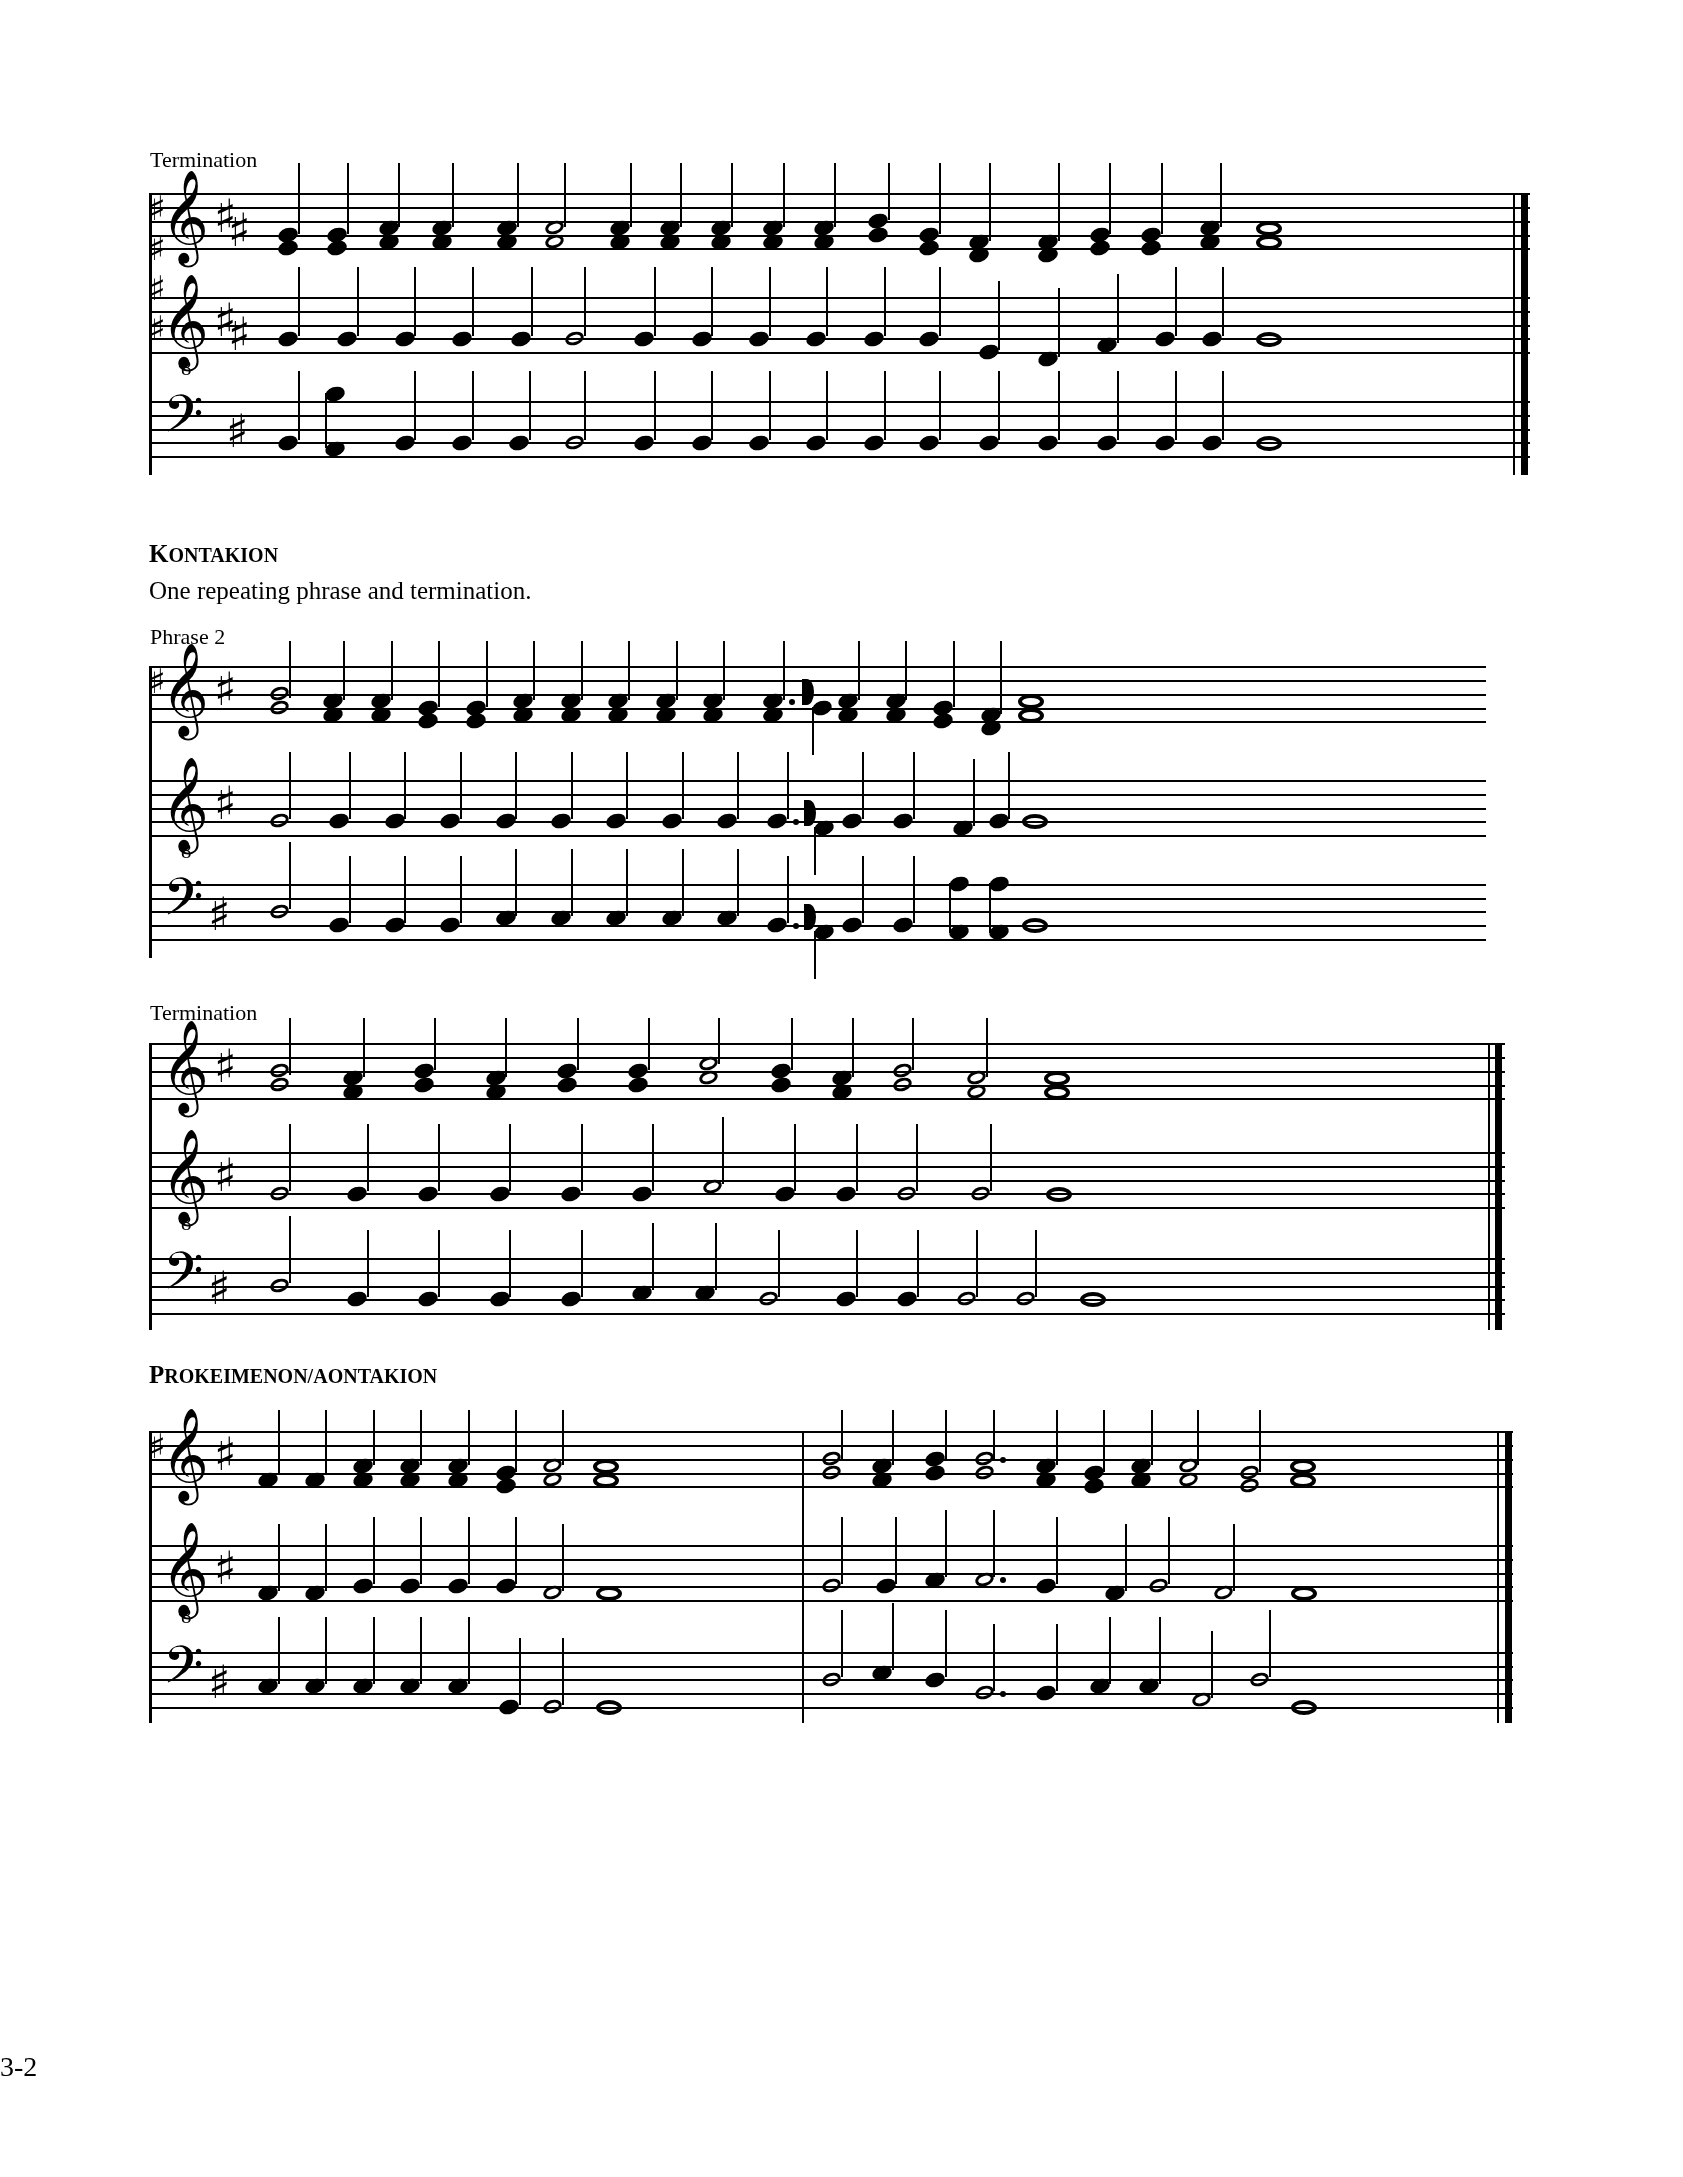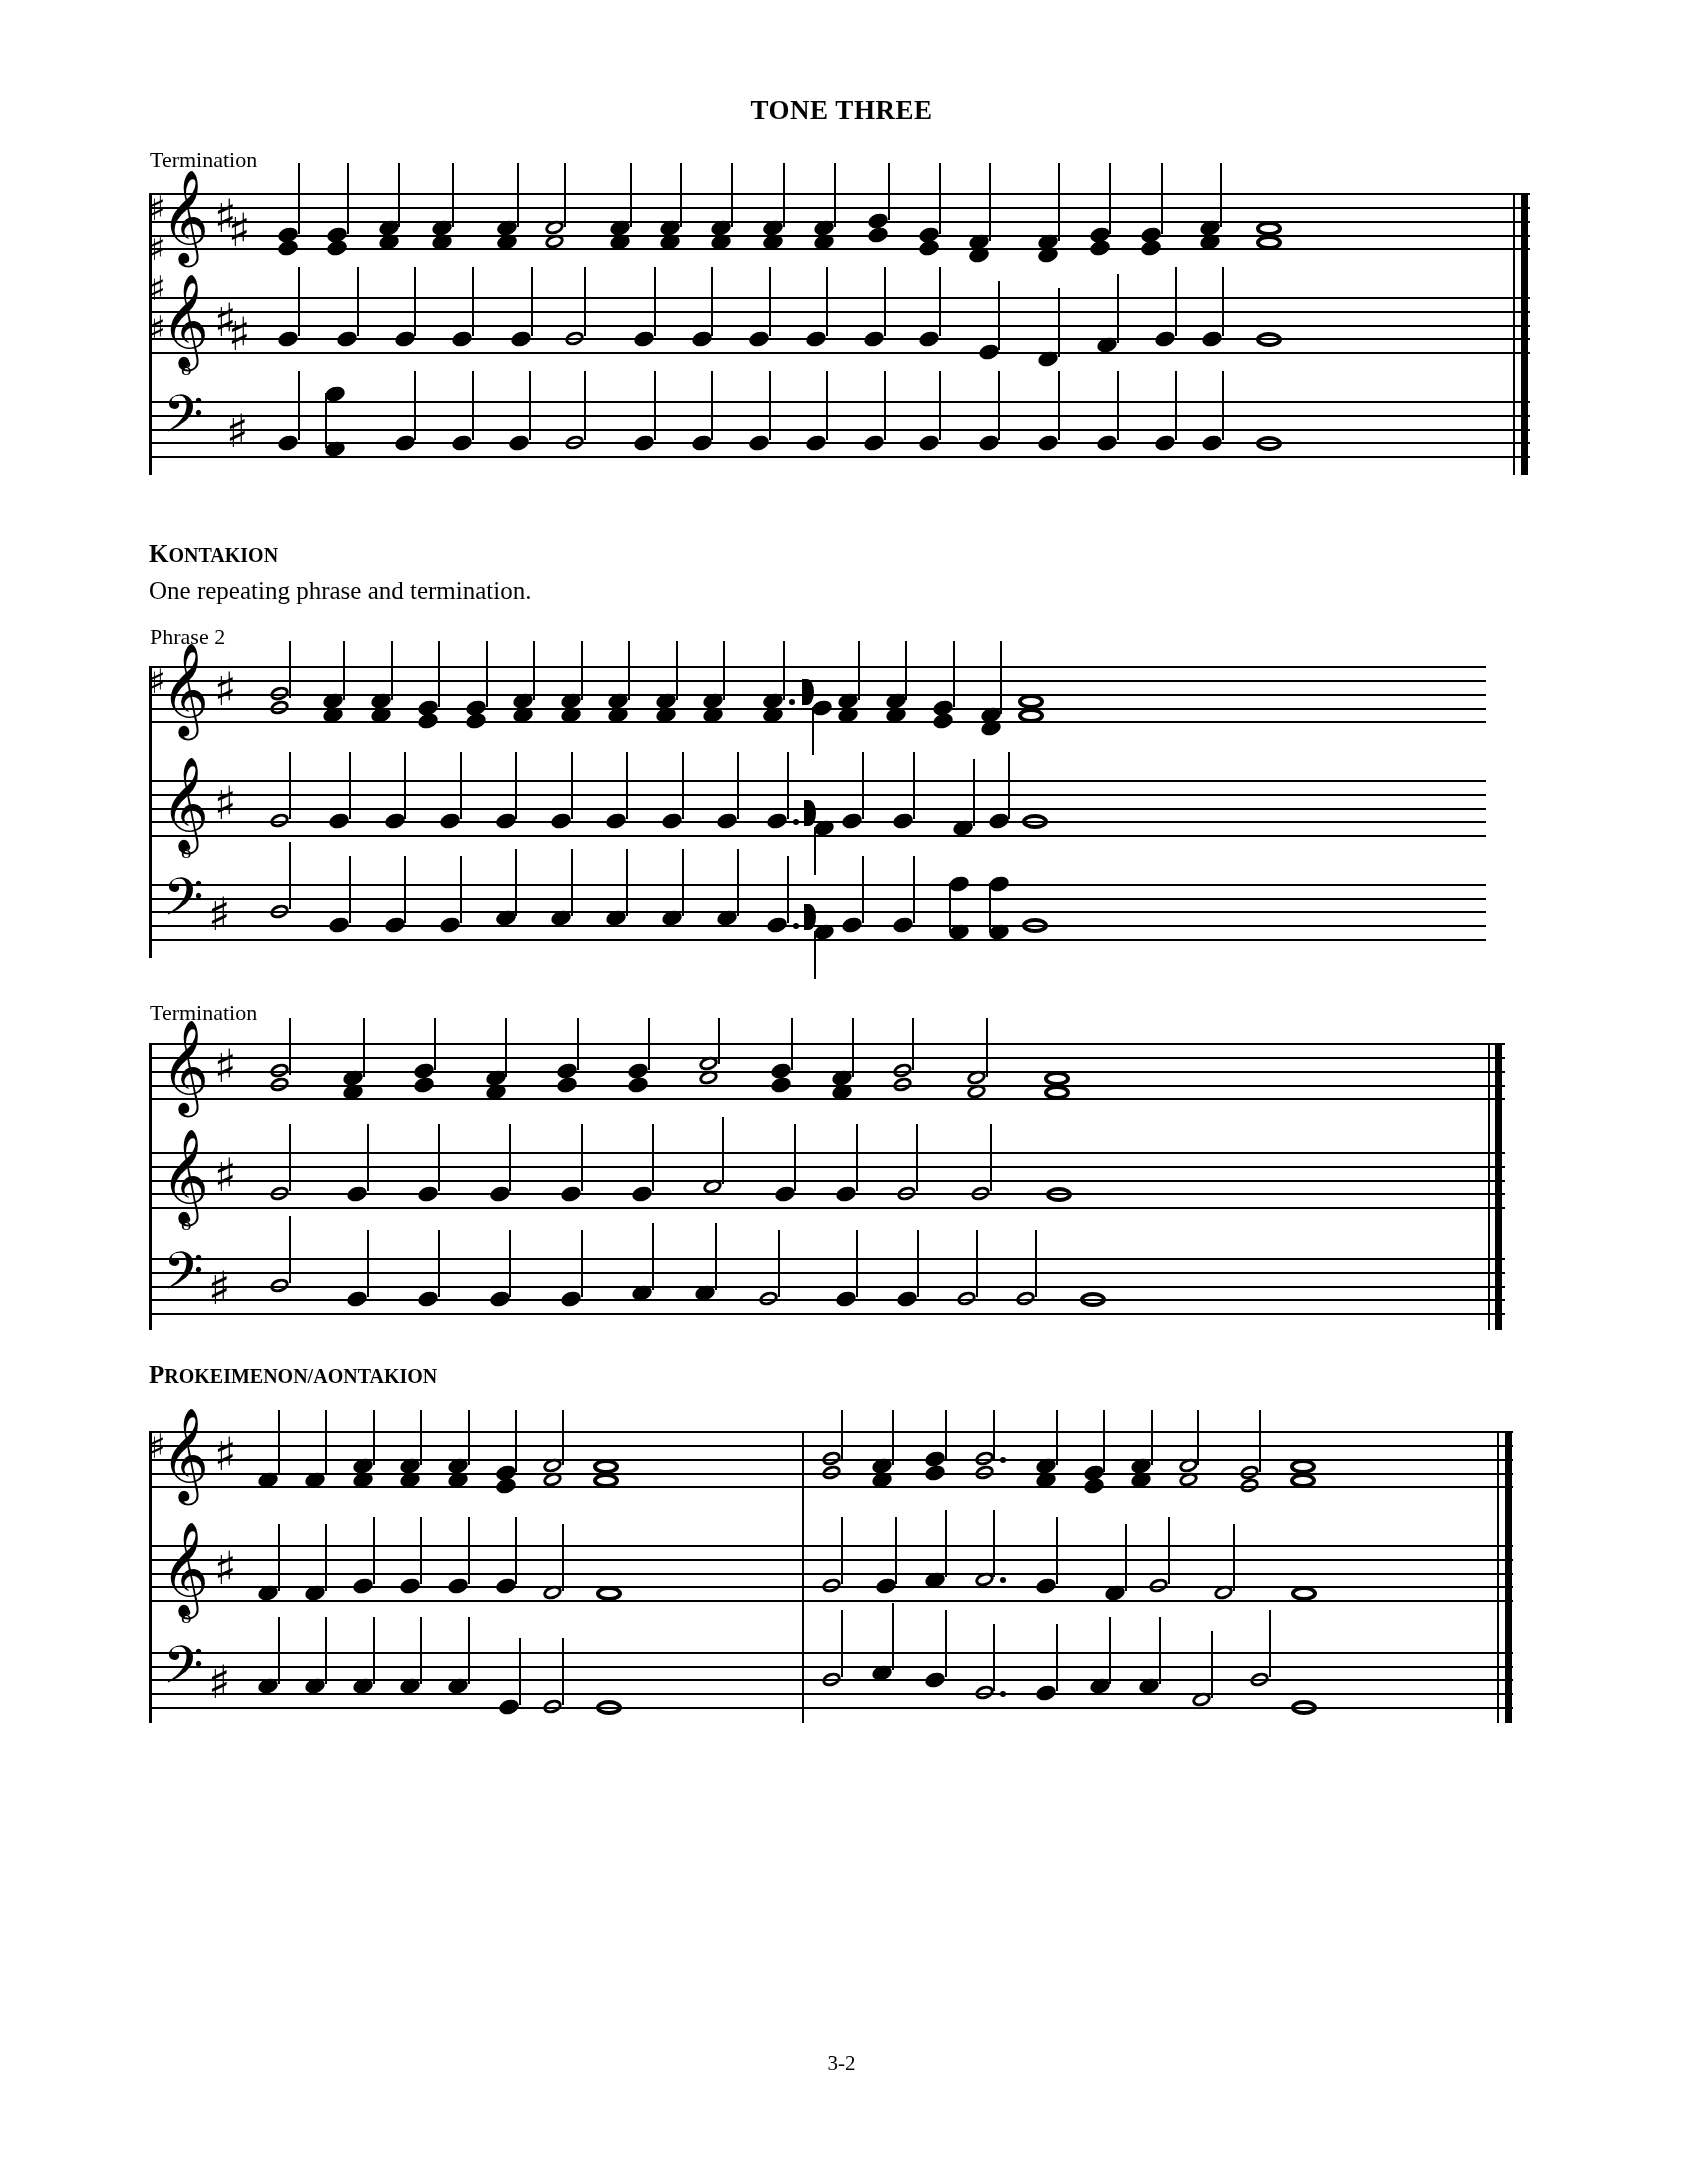--- a/index.html
+++ b/index.html
@@ -50,22 +50,21 @@
   .staff-label {
     position: absolute;
     font-size: 22px;
     font-family: "Liberation Serif", serif;
   }
   .page-number {
     position: absolute;
     top: 2051px;
     left: 0;
     width: 1683px;
-    text-align: center;
-    font-size: 21px;
+    font-size: 28px;
     font-family: "Liberation Serif", serif;
   }
 
   
   .system {
     position: absolute;
   }
   .stafflines {
     position: absolute;
     left: 0;
@@ -160,21 +159,20 @@
     height: 26px;
     background: #000;
     border-radius: 0 60% 60% 0 / 0 50% 50% 0;
   }
 </style>
 </head>
 <body>
 
 <div class="page">
 
-  <div class="page-title">TONE THREE</div>
 
   <div class="staff-label" style="left:150px; top:147px;">Termination</div>
 
   <div class="system" id="sys1" style="left:149px; top:188px; width:1386px; height:297px;">
 
     <div class="bracket" style="left:0px; top:5px; height:282px;"></div>
 
     <div class="stafflines">
       <div class="sline" style="left:0; top:5px;  width:1381px;"></div>
       <div class="sline" style="left:0; top:19px; width:1381px;"></div>

